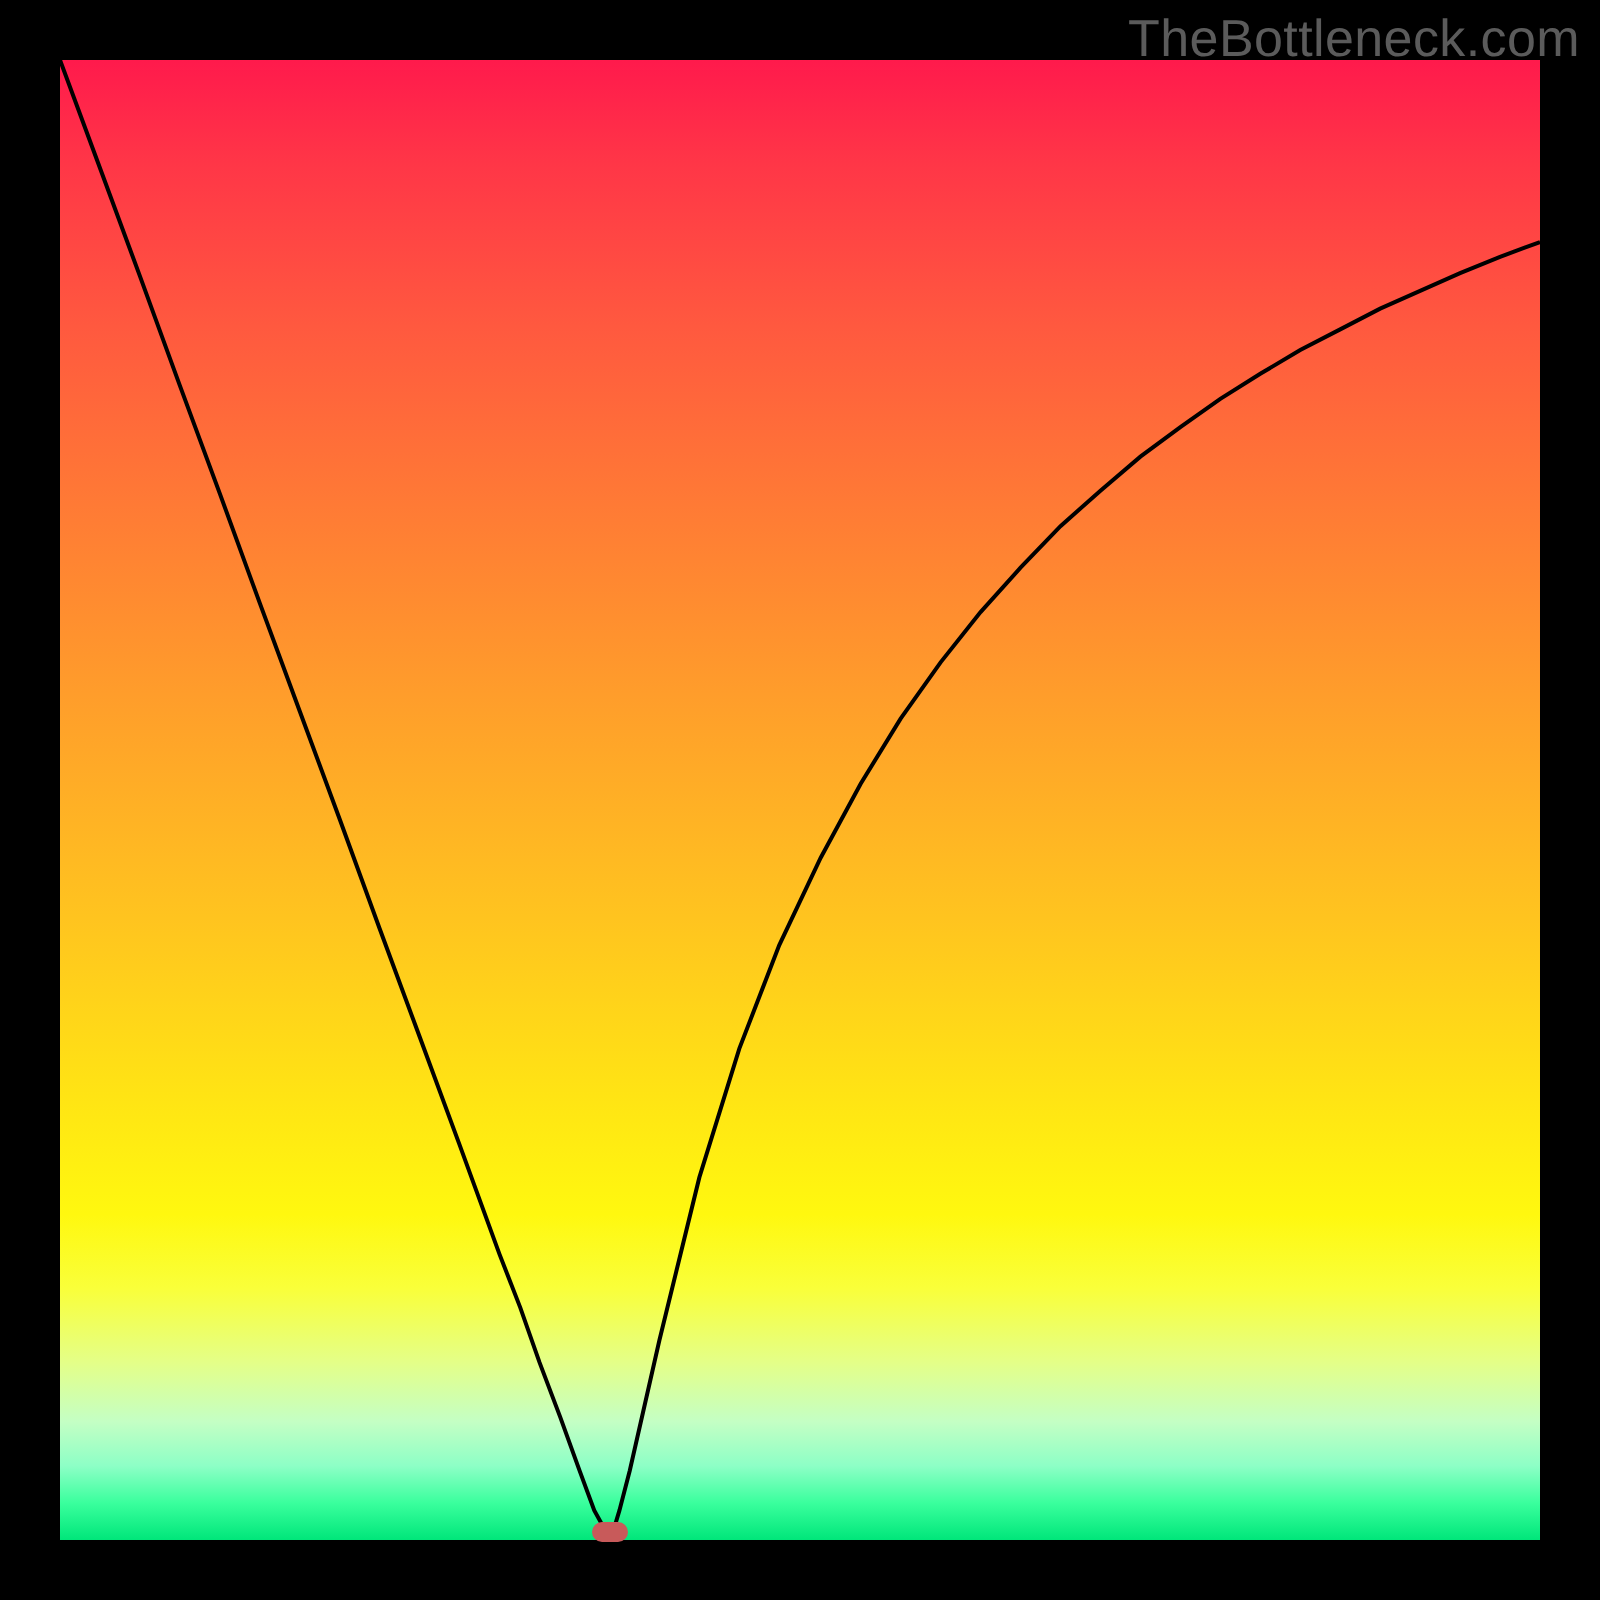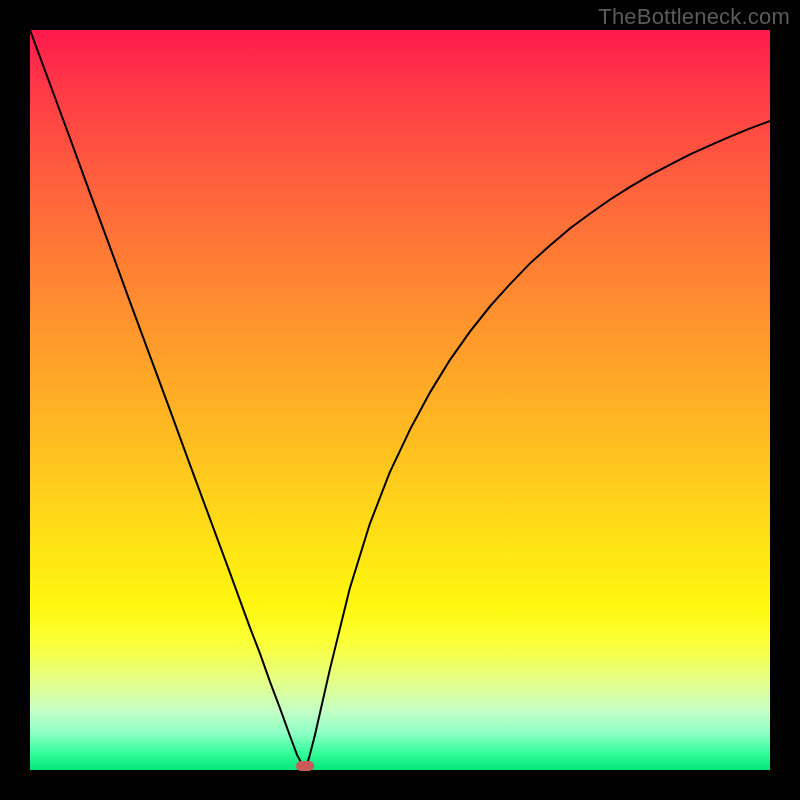--- a/index.html
+++ b/index.html
@@ -15,21 +15,21 @@
     position: relative;
     width: 800px;
     height: 800px;
     background: #000;
   }
   .watermark {
     position: absolute;
     top: 4px;
     right: 10px;
     color: #5b5b5b;
-    font-size: 22px;
+    font-size: 26px;
     font-weight: 400;
     letter-spacing: 0.2px;
     z-index: 5;
   }
   .plot-area {
     position: absolute;
     left: 30px;
     top: 30px;
     width: 740px;
     height: 740px;

